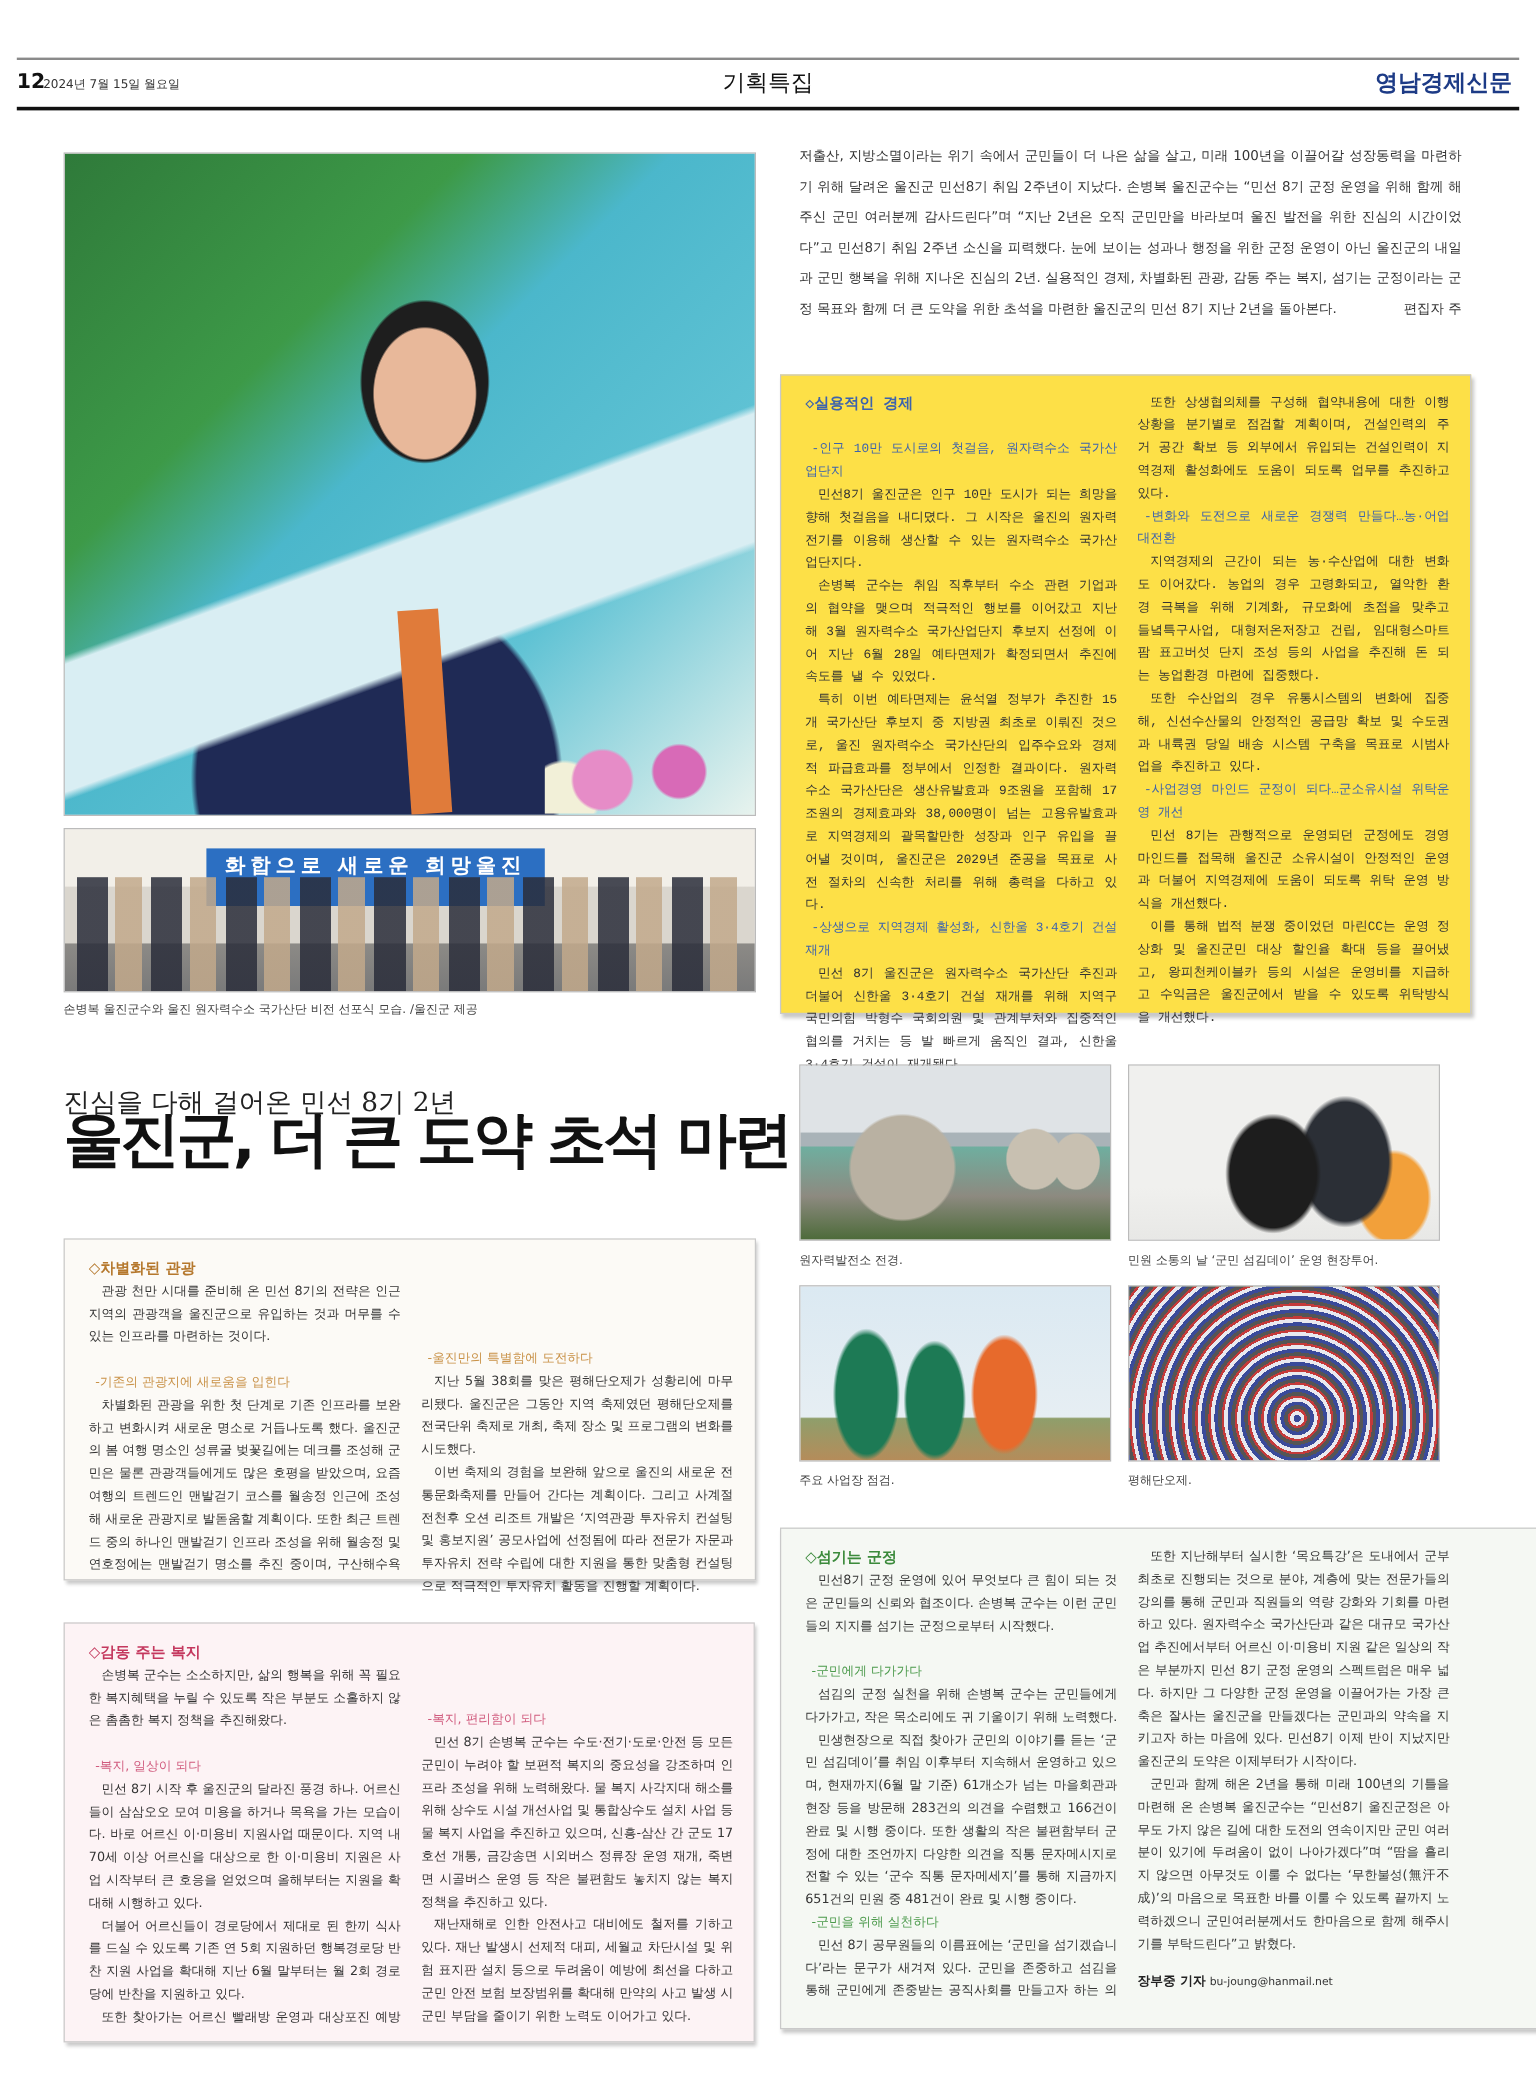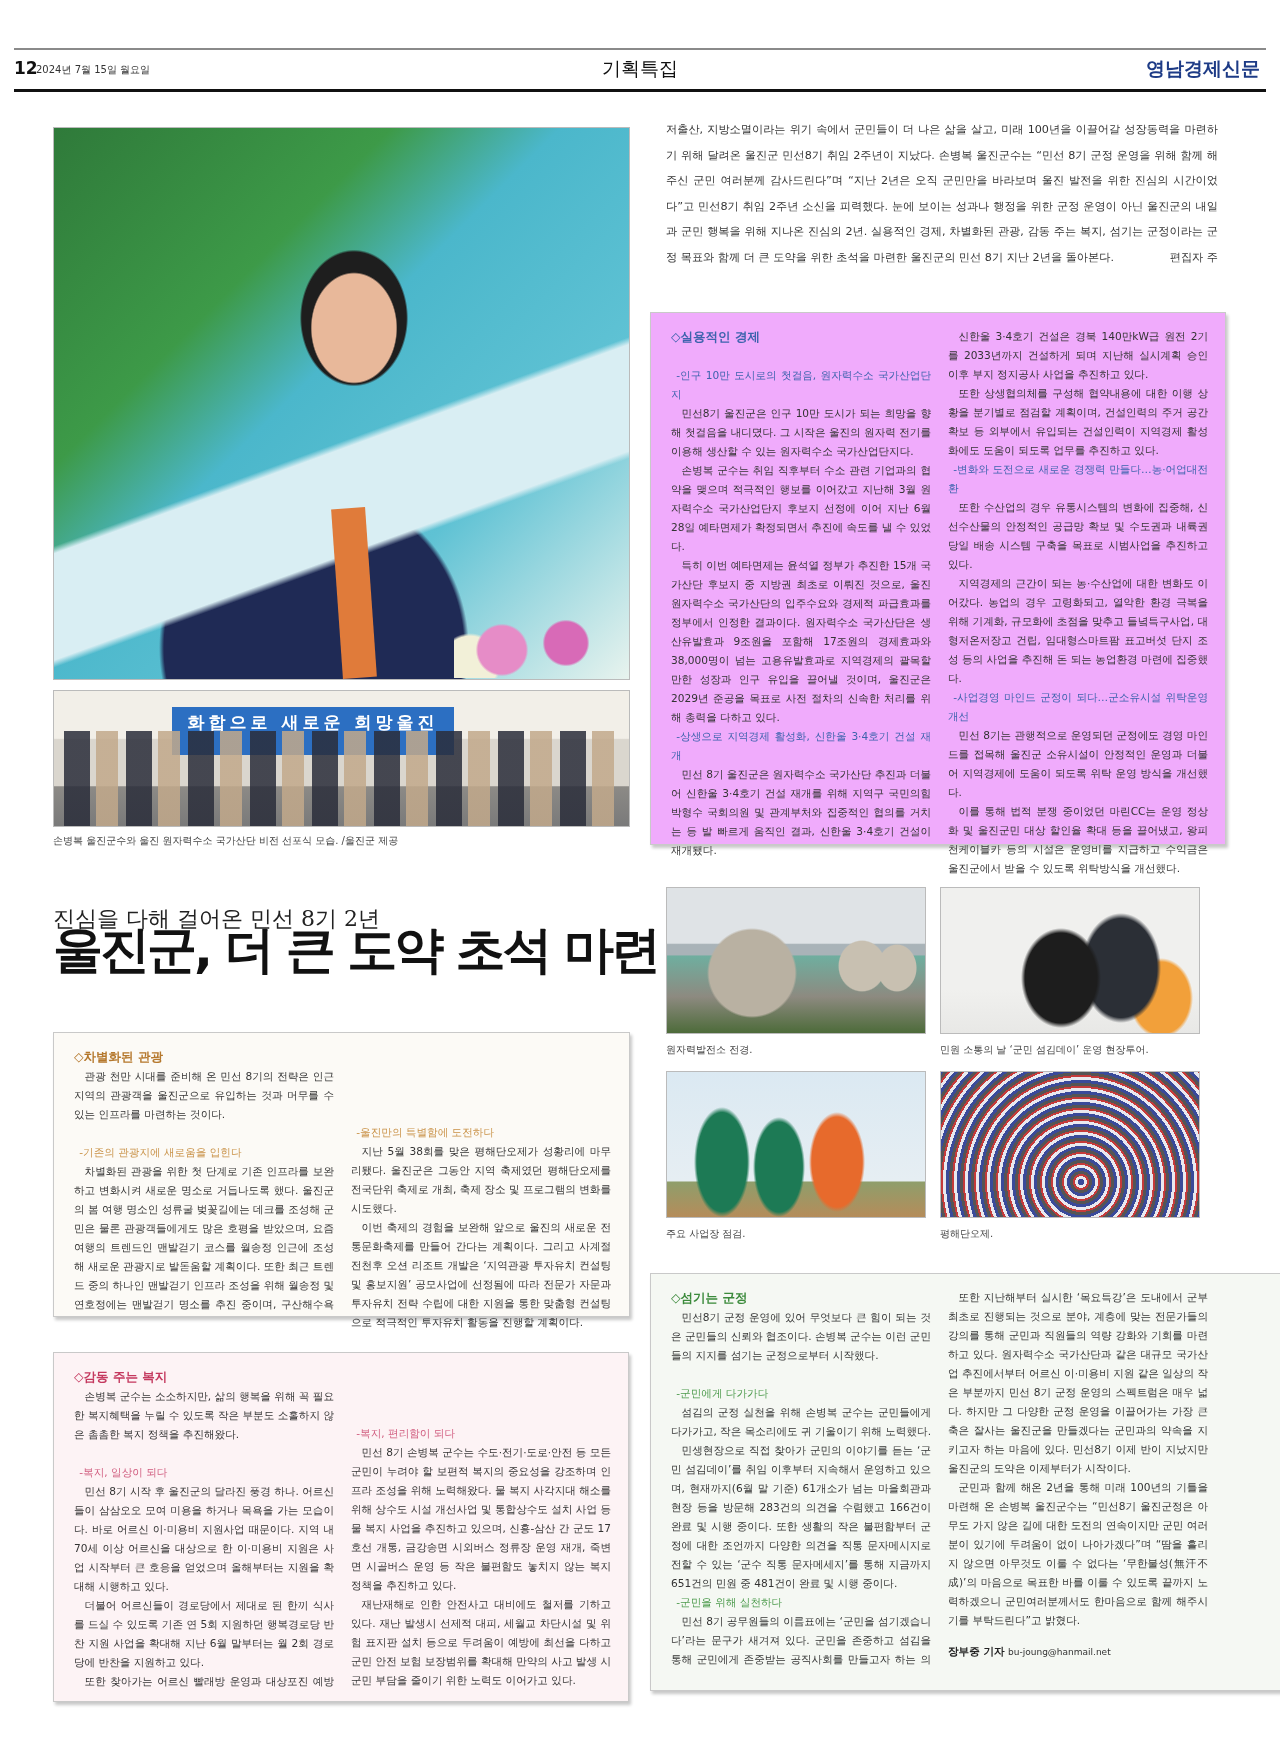--- a/index.html
+++ b/index.html
@@ -68,21 +68,21 @@
       repeating-radial-gradient(circle at 140px 110px, #3a4a9a 0 3px, #e9e9ef 3px 6px, #c43a3a 6px 8px, #555 8px 11px),
       linear-gradient(#5b8f4a 0, #7ea2b5 30%, #ccc 100%); }
 
   
   .body-text { font-size: 10.6px; line-height: 19px; color: #333; text-align: justify; }
   .body-text p { text-indent: 1em; }
   .lead { left: 666px; top: 117px; width: 552px; font-size: 11.2px; line-height: 25.5px; color: #333; text-align: justify; }
   .lead .sig { float: right; }
 
   .box { border: 1px solid #c9c9c9; box-shadow: 2px 3px 3px rgba(0,0,0,0.22); }
-  .box-economy { left: 650px; top: 312px; width: 576px; height: 533px; background: #f0abfc; }
+  .box-economy { left: 650px; top: 312px; width: 576px; height: 533px; background: #fde047; font-family: Liberation Mono, monospace; }
   .box-tourism { left: 53px; top: 1032px; width: 577px; height: 285px; background: #fcfaf6; }
   .box-welfare { left: 53px; top: 1352px; width: 576px; height: 350px; background: #fdf3f5; }
   .box-admin { left: 650px; top: 1273px; width: 636px; height: 418px; background: #f5f8f3; }
   .col { position: absolute; top: 14px; width: 260px; }
   .col.l { left: 20px; }
   .col.r { left: 297px; }
   .box-head { font-size: 12.5px; font-weight: bold; line-height: 20px; }
   .sub { font-size: 10.6px; line-height: 19px; text-indent: 0.5em; }
   .blue .box-head, .blue .sub { color: #3d63ad; }
   .orange .box-head { color: #b5782d; }
@@ -123,25 +123,24 @@
     <div class="box-head">◇실용적인 경제</div>
     <div class="gap"></div>
     <div class="sub">-인구 10만 도시로의 첫걸음, 원자력수소 국가산업단지</div>
     <p>민선8기 울진군은 인구 10만 도시가 되는 희망을 향해 첫걸음을 내디뎠다. 그 시작은 울진의 원자력 전기를 이용해 생산할 수 있는 원자력수소 국가산업단지다.</p>
     <p>손병복 군수는 취임 직후부터 수소 관련 기업과의 협약을 맺으며 적극적인 행보를 이어갔고 지난해 3월 원자력수소 국가산업단지 후보지 선정에 이어 지난 6월 28일 예타면제가 확정되면서 추진에 속도를 낼 수 있었다.</p>
     <p>특히 이번 예타면제는 윤석열 정부가 추진한 15개 국가산단 후보지 중 지방권 최초로 이뤄진 것으로, 울진 원자력수소 국가산단의 입주수요와 경제적 파급효과를 정부에서 인정한 결과이다. 원자력수소 국가산단은 생산유발효과 9조원을 포함해 17조원의 경제효과와 38,000명이 넘는 고용유발효과로 지역경제의 괄목할만한 성장과 인구 유입을 끌어낼 것이며, 울진군은 2029년 준공을 목표로 사전 절차의 신속한 처리를 위해 총력을 다하고 있다.</p>
     <div class="sub">-상생으로 지역경제 활성화, 신한울 3·4호기 건설 재개</div>
     <p>민선 8기 울진군은 원자력수소 국가산단 추진과 더불어 신한울 3·4호기 건설 재개를 위해 지역구 국민의힘 박형수 국회의원 및 관계부처와 집중적인 협의를 거치는 등 발 빠르게 움직인 결과, 신한울 3·4호기 건설이 재개됐다.</p>
   </div>
   <div class="col r body-text">
-    <p>신한울 3·4호기 건설은 경북 140만kW급 원전 2기를 2033년까지 건설하게 되며 지난해 실시계획 승인 이후 부지 정지공사 사업을 추진하고 있다.</p>
     <p>또한 상생협의체를 구성해 협약내용에 대한 이행 상황을 분기별로 점검할 계획이며, 건설인력의 주거 공간 확보 등 외부에서 유입되는 건설인력이 지역경제 활성화에도 도움이 되도록 업무를 추진하고 있다.</p>
     <div class="sub">-변화와 도전으로 새로운 경쟁력 만들다…농·어업대전환</div>
+    <p>지역경제의 근간이 되는 농·수산업에 대한 변화도 이어갔다. 농업의 경우 고령화되고, 열악한 환경 극복을 위해 기계화, 규모화에 초점을 맞추고 들녘특구사업, 대형저온저장고 건립, 임대형스마트팜 표고버섯 단지 조성 등의 사업을 추진해 돈 되는 농업환경 마련에 집중했다.</p>
     <p>또한 수산업의 경우 유통시스템의 변화에 집중해, 신선수산물의 안정적인 공급망 확보 및 수도권과 내륙권 당일 배송 시스템 구축을 목표로 시범사업을 추진하고 있다.</p>
-    <p>지역경제의 근간이 되는 농·수산업에 대한 변화도 이어갔다. 농업의 경우 고령화되고, 열악한 환경 극복을 위해 기계화, 규모화에 초점을 맞추고 들녘특구사업, 대형저온저장고 건립, 임대형스마트팜 표고버섯 단지 조성 등의 사업을 추진해 돈 되는 농업환경 마련에 집중했다.</p>
     <div class="sub">-사업경영 마인드 군정이 되다…군소유시설 위탁운영 개선</div>
     <p>민선 8기는 관행적으로 운영되던 군정에도 경영 마인드를 접목해 울진군 소유시설이 안정적인 운영과 더불어 지역경제에 도움이 되도록 위탁 운영 방식을 개선했다.</p>
     <p>이를 통해 법적 분쟁 중이었던 마린CC는 운영 정상화 및 울진군민 대상 할인율 확대 등을 끌어냈고, 왕피천케이블카 등의 시설은 운영비를 지급하고 수익금은 울진군에서 받을 수 있도록 위탁방식을 개선했다.</p>
   </div>
 </div>
 
 <div class="abs photo ceremony-photo">
   <div class="abs banner">화합으로 새로운 희망울진</div>
   <div class="abs people-row"></div>
 </div>

